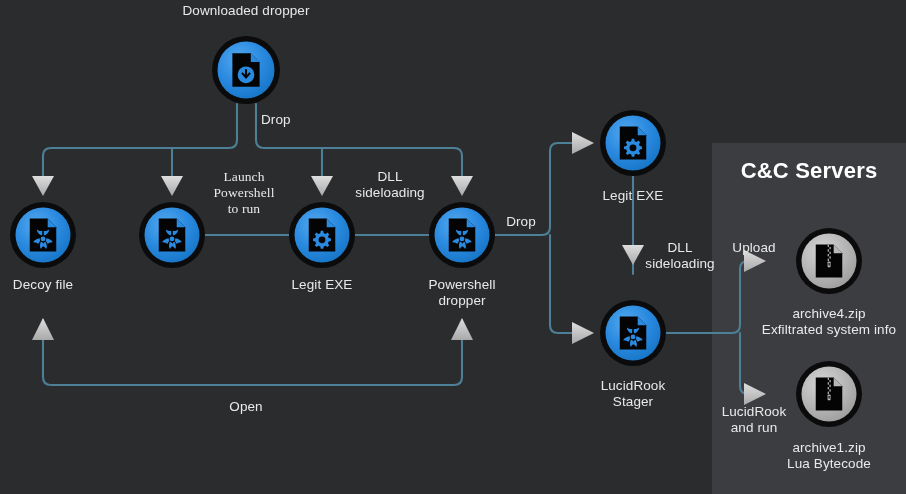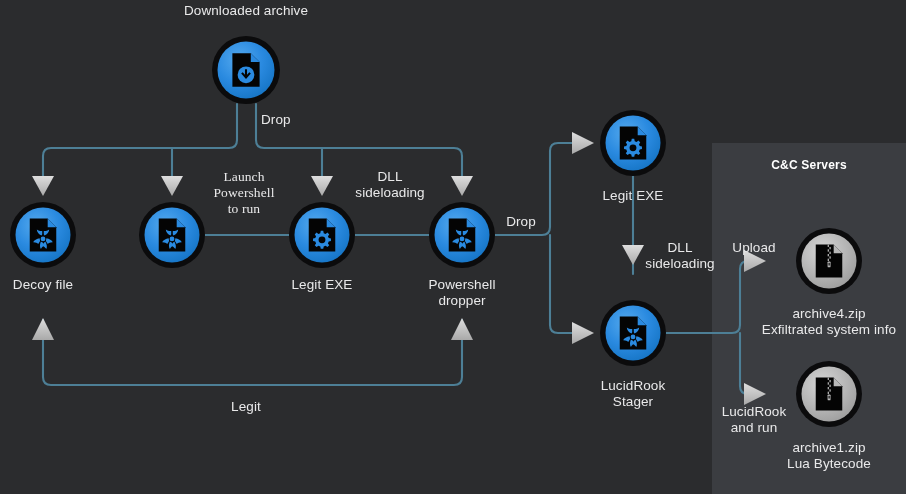--- a/index.html
+++ b/index.html
@@ -27,21 +27,21 @@
     font-size:13.5px;
     line-height:16px;
     text-align:center;
     white-space:pre-line;
     pointer-events:none;
     letter-spacing:0.1px;
   }
   .panel-title{
     position:absolute;
     color:#ffffff;
-    font-size:12px;
+    font-size:22px;
     font-weight:bold;
     letter-spacing:0.2px;
     text-align:center;
   }
 </style>
 </head>
 <body>
 
 <div id="stage">
 
@@ -215,21 +215,21 @@
       <circle cx="829" cy="394" r="33" fill="#0b0b0c"></circle>
       <circle cx="829" cy="394" r="27.5" fill="url(#greyGrad)"></circle>
       <g transform="translate(829,394) scale(0.78)">
           <use href="#ic-doc-zip"></use>
         </g>
     </g>
   </svg>
 
   <div class="panel-title" style="left:712px;top:158px;width:194px;">C&amp;C Servers</div>
 
-  <div class="lbl" style="left:146px;top:3px;width:200px;">Downloaded archive</div>
+  <div class="lbl" style="left:146px;top:3px;width:200px;">Downloaded dropper</div>
   <div class="lbl" style="left:-27px;top:277px;width:140px;">Decoy file</div>
   <div class="lbl" style="left:252px;top:277px;width:140px;">Legit EXE</div>
   <div class="lbl" style="left:392px;top:277px;width:140px;">Powershell
 dropper</div>
   <div class="lbl" style="left:563px;top:188px;width:140px;">Legit EXE</div>
   <div class="lbl" style="left:563px;top:378px;width:140px;">LucidRook
 Stager</div>
   <div class="lbl" style="left:729px;top:306px;width:200px;">archive4.zip
 Exfiltrated system info</div>
   <div class="lbl" style="left:739px;top:440px;width:180px;">archive1.zip
@@ -240,15 +240,15 @@
 Powershell
 to run</div>
   <div class="lbl" style="left:340px;top:169px;width:100px;">DLL
 sideloading</div>
   <div class="lbl" style="left:495px;top:214px;width:52px;">Drop</div>
   <div class="lbl" style="left:630px;top:240px;width:100px;">DLL
 sideloading</div>
   <div class="lbl" style="left:712px;top:240px;width:84px;">Upload</div>
   <div class="lbl" style="left:706px;top:404px;width:96px;">LucidRook
 and run</div>
-  <div class="lbl" style="left:196px;top:399px;width:100px;">Legit</div>
+  <div class="lbl" style="left:196px;top:399px;width:100px;">Open</div>
 
 </div>
 
 </body></html>

